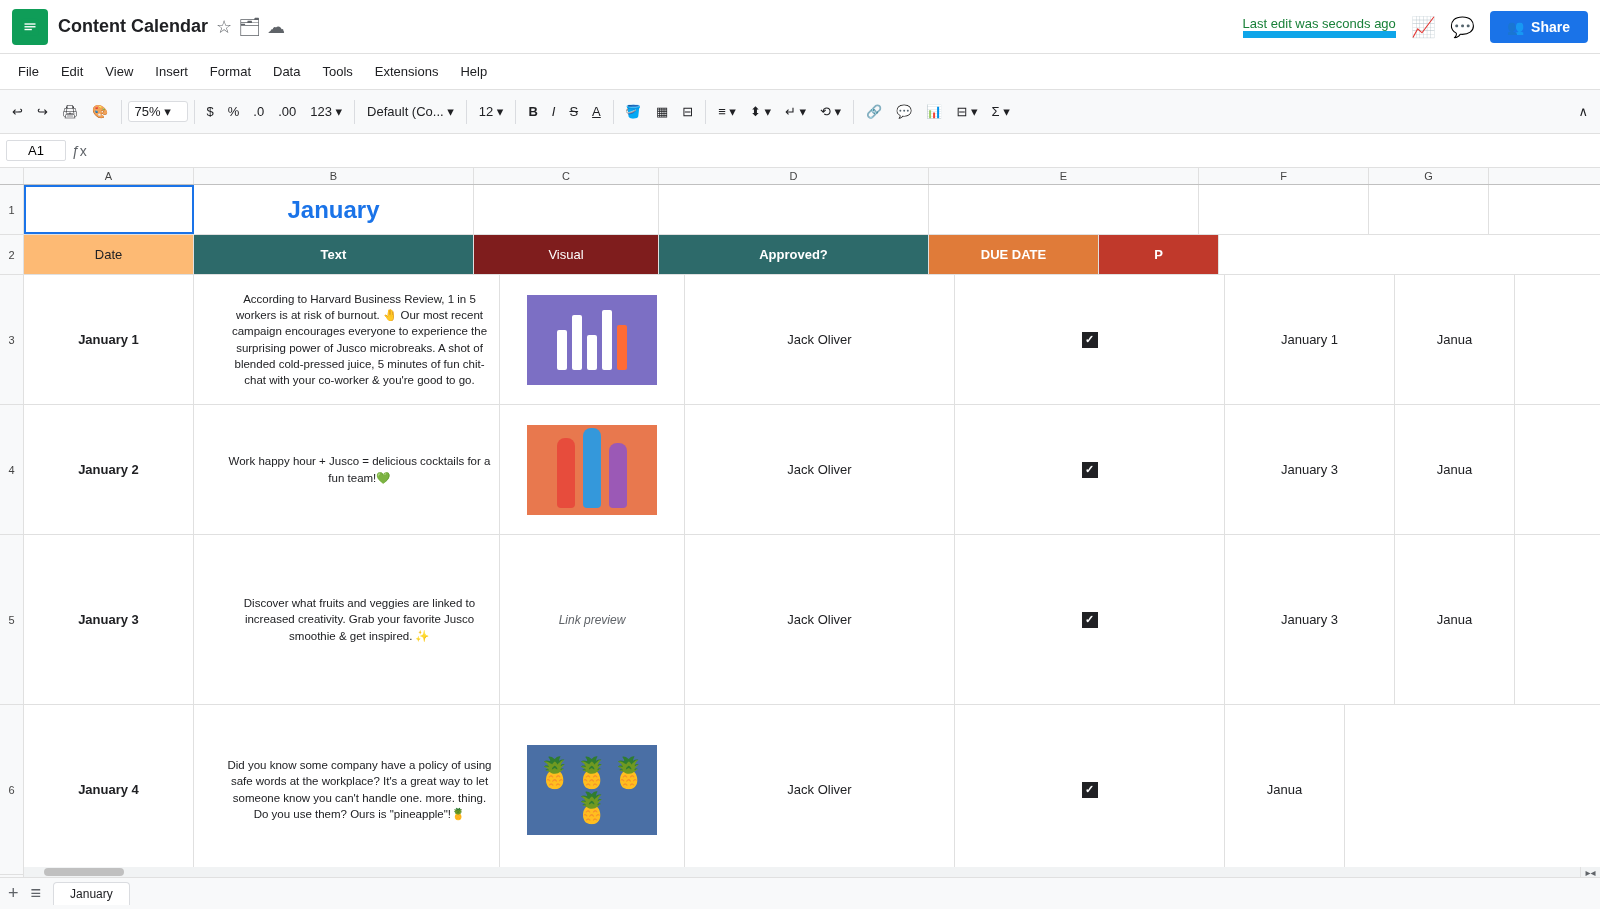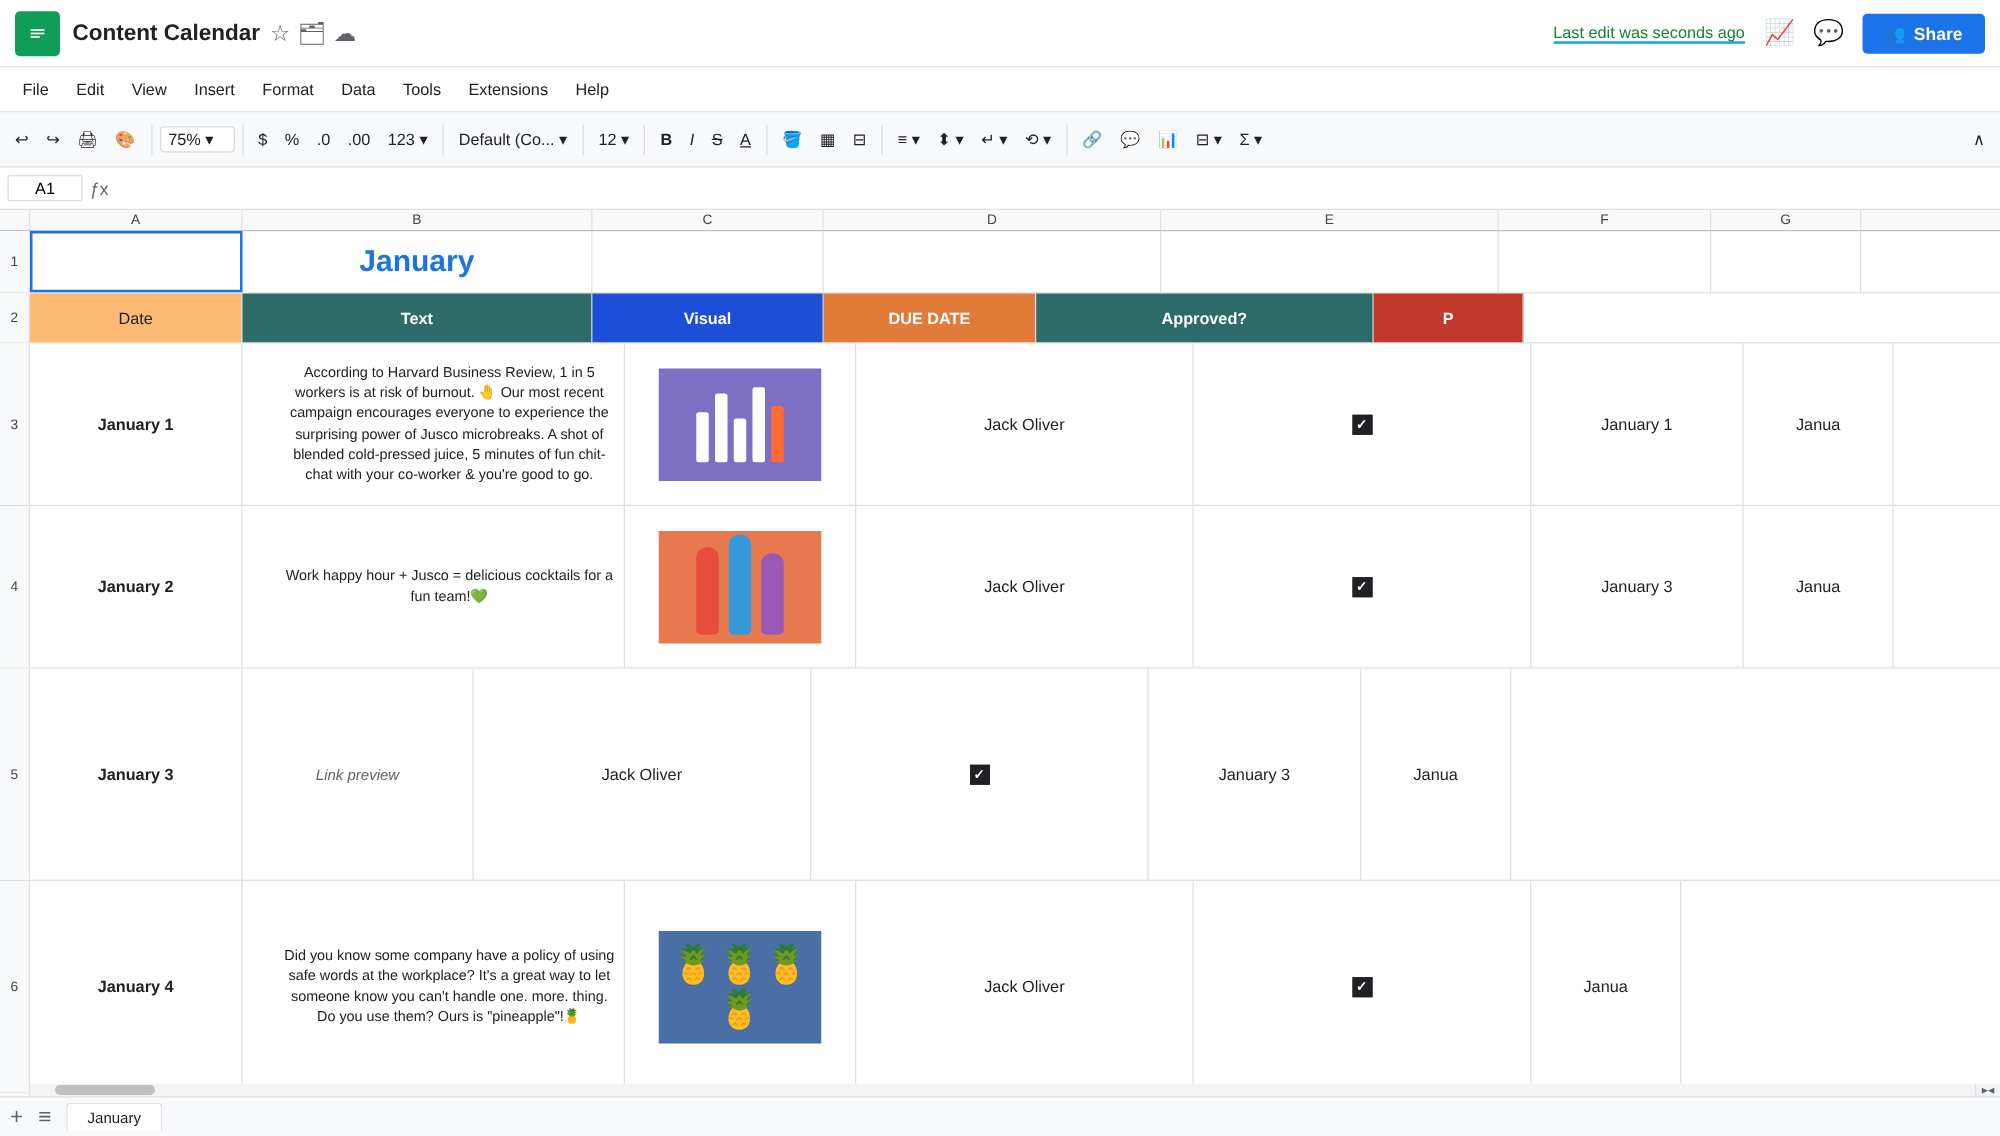--- a/index.html
+++ b/index.html
@@ -24,21 +24,21 @@
     }
     .app-icon svg { width: 22px; height: 22px; }
     .doc-title {
       font-size: 18px;
       color: #202124;
       margin-right: 8px;
       font-weight: 700;
     }
     .title-icons { display: flex; gap: 6px; align-items: center; margin-right: auto; }
     .title-icon { color: #5f6368; cursor: pointer; font-size: 18px; }
-    .last-edit { font-size: 13px; color: #188038; margin-right: 16px; border-bottom: 2px solid #0ea5e9; }
+    .last-edit { font-size: 13px; color: #188038; margin-right: 16px; border-bottom: 7px solid #0ea5e9; }
     .share-btn {
       background: #1a73e8;
       color: #fff;
       border: none;
       border-radius: 4px;
       padding: 8px 18px;
       font-size: 14px;
       font-weight: 600;
       cursor: pointer;
       display: flex; align-items: center; gap: 6px;
@@ -182,21 +182,21 @@
     .col-h { width: 120px; min-width: 120px; }
 
     
     .row-title { height: 50px; }
     
     .row-header { height: 40px; }
 
     
     .hdr-date { background: #fdba74; color: #202124; font-weight: 400; }
     .hdr-text { background: #2d6a6a; color: #fff; font-weight: 700; }
-    .hdr-visual { background: #1d4ed8; color: #fff; font-weight: 700; }
+    .hdr-visual { background: #7f1d1d; color: #fff; font-weight: 400; }
     .hdr-responsible { background: #7b5ea7; color: #fff; font-weight: 700; }
     .hdr-approved { background: #2d6a6a; color: #fff; font-weight: 700; }
     .hdr-duedate { background: #e07b39; color: #fff; font-weight: 700; }
     .hdr-p { background: #c0392b; color: #fff; font-weight: 700; }
 
     .january-title {
       font-size: 24px;
       font-weight: 700;
       color: #1a73e8;
       display: flex;
@@ -436,22 +436,22 @@
       <div class="cell col-f"></div>
       <div class="cell col-g"></div>
       <div class="cell col-h"></div>
     </div>
 
     <div class="sheet-row row-header">
       <div class="row-num">2</div>
       <div class="cell col-b hdr-date">Date</div>
       <div class="cell col-c hdr-text">Text</div>
       <div class="cell col-d hdr-visual">Visual</div>
+      <div class="cell col-f hdr-approved">Approved?</div>
       <div class="cell col-g hdr-duedate">DUE DATE</div>
-      <div class="cell col-f hdr-approved">Approved?</div>
       <div class="cell col-h hdr-p">P</div>
     </div>
 
     <div class="sheet-row row-h-3">
       <div class="row-num">3</div>
       <div class="cell col-b bold">January 1</div>
       <div class="cell col-c left">
         <span class="cell-text-small">According to Harvard Business Review, 1 in 5 workers is at risk of burnout. 🤚 Our most recent campaign encourages everyone to experience the surprising power of Jusco microbreaks. A shot of blended cold-pressed juice, 5 minutes of fun chit-chat with your co-worker &amp; you're good to go.</span>
       </div>
       <div class="cell col-d">
@@ -493,20 +493,23 @@
       <div class="cell col-f">
         <div class="cb-checked"></div>
       </div>
       <div class="cell col-g">January 3</div>
       <div class="cell col-h">Janua</div>
     </div>
 
     <div class="sheet-row row-h-5">
       <div class="row-num">5</div>
       <div class="cell col-b bold">January 3</div>
+      <div class="cell col-c left">
+        <span class="cell-text-small">Discover what fruits and veggies are linked to increased creativity. Grab your favorite Jusco smoothie &amp; get inspired. ✨</span>
+      </div>
       <div class="cell col-d">
         <span class="link-preview-text">Link preview</span>
       </div>
       <div class="cell col-e">Jack Oliver</div>
       <div class="cell col-f">
         <div class="cb-checked"></div>
       </div>
       <div class="cell col-g">January 3</div>
       <div class="cell col-h">Janua</div>
     </div>

